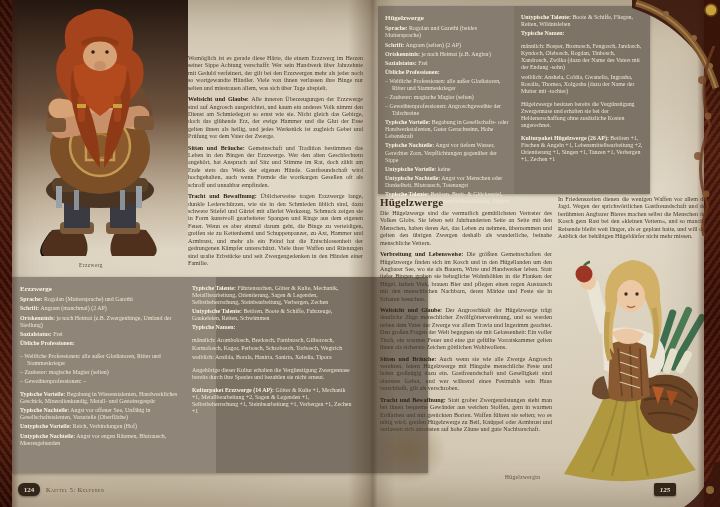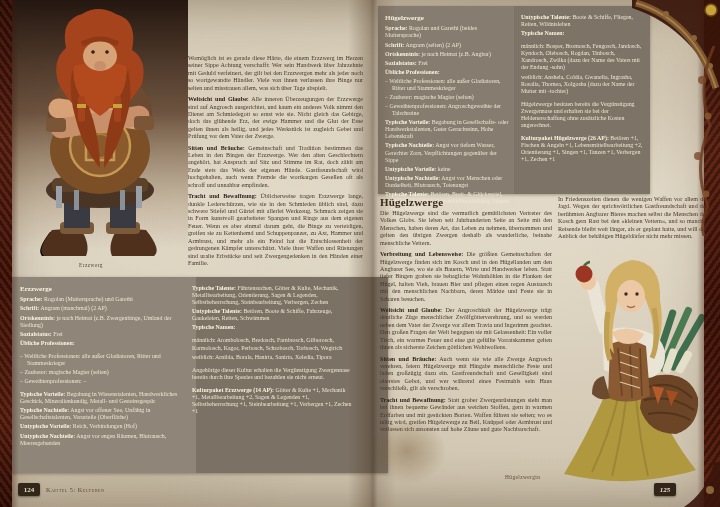--- a/index.html
+++ b/index.html
@@ -108,21 +108,21 @@
     </svg>
     <div class="abs caption" style="left:56px;top:262px;width:70px;text-align:center;">Erzzwerg</div>
 
     <div class="abs bodytext" style="left:188px;top:55px;width:175px;height:220px;">
       <p><span>Womöglich ist es gerade diese Härte, die einem Erzzwerg im Herzen seiner Sippe Achtung verschafft: Wer sein Handwerk über Jahrzehnte mit Geduld verfeinert, der gilt bei den Erzzwergen mehr als jeder noch so wortgewandte Händler. Viele von ihnen verlassen ihre Binge nur selten und misstrauen allem, was sich über Tage abspielt.</span></p>
       <p><b>Weltsicht und Glaube:</b> <span>Alle inneren Überzeugungen der Erzzwerge sind auf Angrosch ausgerichtet, und kaum ein anderes Volk nimmt den Dienst am Schmiedegott so ernst wie sie. Nicht gleich das Gebirge, doch das glühende Erz, der ewige Hammer und die Glut der Esse gelten ihnen als heilig, und jedes Werkstück ist zugleich Gebet und Prüfung vor dem Vater der Zwerge.</span></p>
       <p><b>Sitten und Bräuche:</b> <span>Gemeinschaft und Tradition bestimmen das Leben in den Bingen der Erzzwerge. Wer den alten Geschlechtern angehört, hat Anspruch auf Sitz und Stimme im Rat, doch zählt am Ende stets das Werk der eigenen Hände. Gastfreundschaft wird hochgehalten, auch wenn Fremde die wortkargen Gesellen oft als schroff und unnahbar empfinden.</span></p>
       <p><b>Tracht und Bewaffnung:</b> <span>Üblicherweise tragen Erzzwerge lange, dunkle Lederschürzen, wie sie in den Schmieden üblich sind, dazu schwere Stiefel und Gürtel mit allerlei Werkzeug. Schmuck zeigen sie in Form kunstvoll gearbeiteter Spangen und Ringe aus dem eigenen Feuer. Wenn es aber einmal darum geht, die Binge zu verteidigen, greifen sie zu Kettenhemd und Schuppenpanzer, zu Axt, Hammer und Armbrust, und mehr als ein Feind hat die Entschlossenheit der gedrungenen Kämpfer unterschätzt. Viele ihrer Waffen und Rüstungen sind uralte Erbstücke und seit Zwergengedenken in den Händen einer Familie.</span></p>
     </div>
 
-    <div class="abs statbox" style="left:12px;top:277px;width:376px;height:196px;
+    <div class="abs statbox" style="left:12px;top:277px;width:416px;height:196px;
          background:linear-gradient(90deg,#8f8578 0 49%,#7b7164 49%);box-shadow:0 1px 3px rgba(40,25,12,.35);">
       <div class="col" style="left:8px;width:160px;">
         <div class="title">Erzzwerge</div>
         <p><b>Sprache:</b> <span>Rogolan (Muttersprache) und Garethi</span></p>
         <p><b>Schrift:</b> <span>Angram (manchmal) (2 AP)</span></p>
         <p><b>Ortskenntnis:</b> <span>je nach Heimat (z.B. Zwergenbinge, Umland der Siedlung)</span></p>
         <p><b>Sozialstatus:</b> <span>Frei</span></p>
         <p><b>Übliche Professionen:</b></p>
         <div class="gap"></div>
         <p class="bullet">– Weltliche Professionen: alle außer Gladiatoren, Ritter und Stammeskrieger</p>
@@ -141,21 +141,21 @@
         <div class="gap"></div>
         <p>männlich: Arombolosch, Bredosch, Farnbrosch, Gilborosch, Karmolosch, Kagor, Perbosch, Schrobosch, Torbosch, Wegtrich</p>
         <p>weiblich: Arnilda, Borala, Hanirta, Sanirta, Xeledia, Tipora</p>
         <div class="gap"></div>
         <p>Angehörige dieser Kultur erhalten die Vergünstigung Zwergennase bereits durch ihre Spezies und bezahlen sie nicht erneut.</p>
         <div class="gap"></div>
         <p><b>Kulturpaket Erzzwerge (14 AP):</b> <span>Götter &amp; Kulte +1, Mechanik +1, Metallbearbeitung +2, Sagen &amp; Legenden +1, Selbstbeherrschung +1, Steinbearbeitung +1, Verbergen +1, Zechen +1</span></p>
       </div>
     </div>
 
-    <div class="abs badge" style="left:18px;top:483px;">124</div>
+    <div class="abs badge" style="left:18px;top:483px;border-radius:6px;">124</div>
     <div class="abs chapter" style="left:46px;top:486px;">Kapitel 5: Kulturen</div>
   </div>
 
   <div>
 
     <div class="abs statbox" style="left:378px;top:6px;width:272px;height:188px;
          background:linear-gradient(90deg,#867c6f 0 50%,#7d7366 50%);box-shadow:0 1px 3px rgba(40,25,12,.35);">
       <div class="col" style="left:7px;width:126px;">
         <div class="title">Hügelzwerge</div>
         <p><b>Sprache:</b> <span>Rogolan und Garethi (beides Muttersprache)</span></p>

